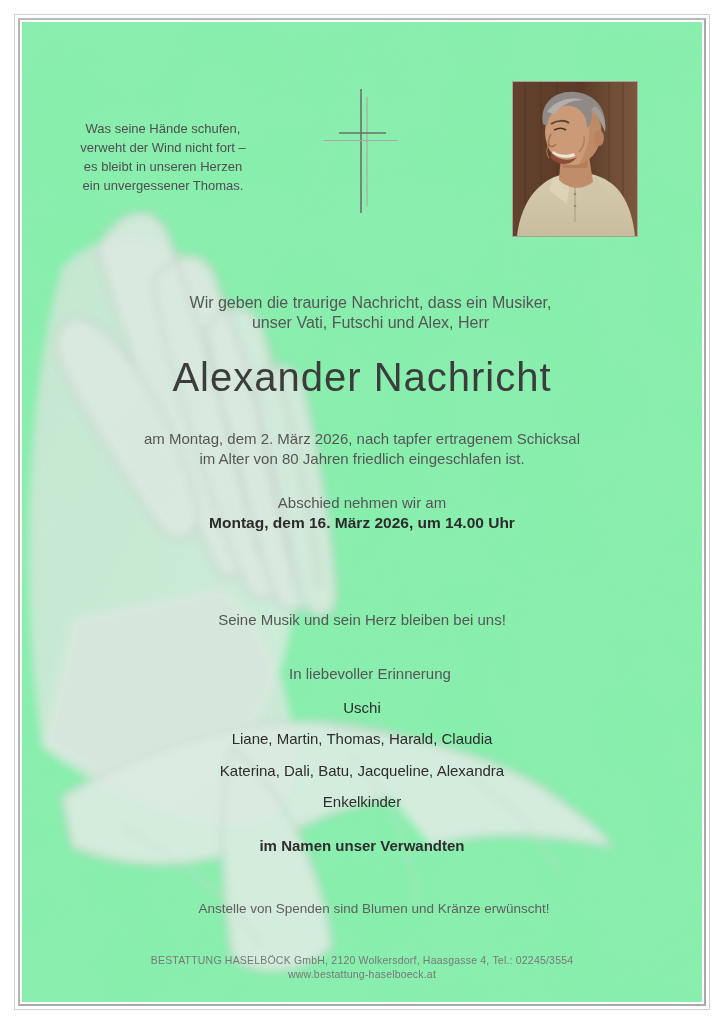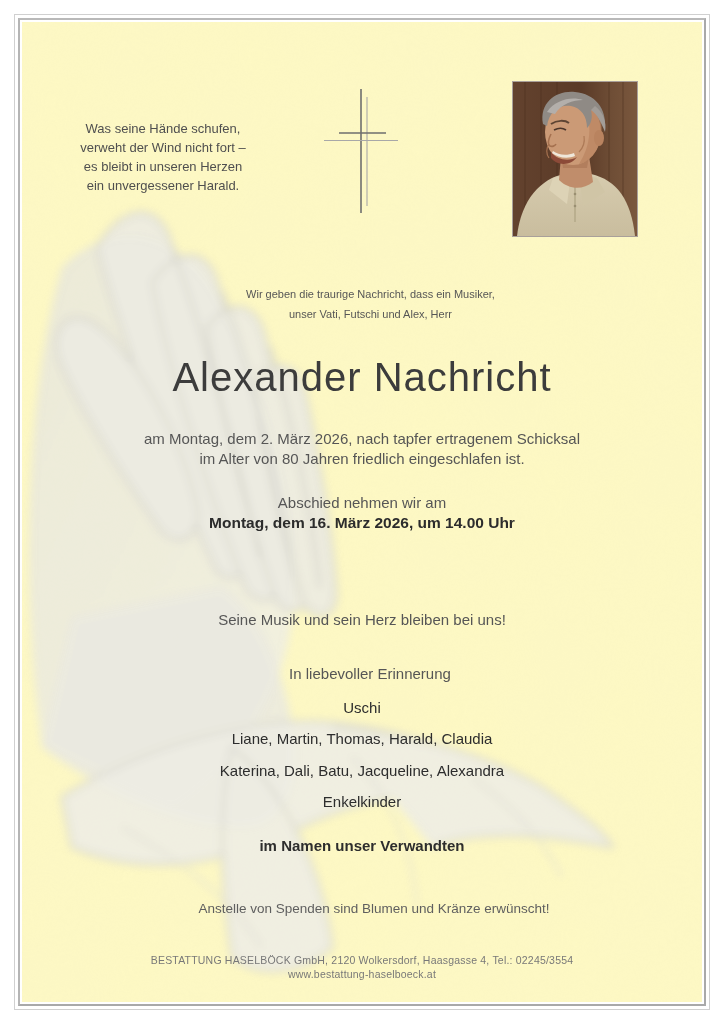--- a/index.html
+++ b/index.html
@@ -4,39 +4,39 @@
 <style>
   html,body{margin:0;padding:0;}
   body{
     width:724px;height:1024px;position:relative;background:#ffffff;
     font-family:"Liberation Sans", sans-serif;overflow:hidden;
   }
   
   .frame-outer{position:absolute;inset:14px;border:1px solid #d0d0d0;pointer-events:none;}
   .frame-inner{position:absolute;inset:18px;border:2px solid #a9a9a9;border-top-color:#b9b9b9;border-left-color:#b5b5b5;pointer-events:none;}
   .paper{
-    position:absolute;inset:22px;background:#fef9c3;overflow:hidden;
+    position:absolute;inset:22px;background:#86efac;overflow:hidden;
   }
   .texture-layer{position:absolute;inset:0;width:100%;height:100%;opacity:.5;}
   .watermark{position:absolute;left:-20px;top:165px;width:660px;height:800px;}
   
   .photo{
     position:absolute;left:490px;top:59px;width:124px;height:154px;
     border:1px solid #a9a09a;box-sizing:content-box;background:#5d3f2c;
   }
   .photo svg{display:block;}
   
   .cross{position:absolute;left:295px;top:65px;width:90px;height:132px;}
   
   .tb{position:absolute;left:0;right:0;text-align:center;color:#565656;}
   .poem{
     position:absolute;left:36px;top:97px;width:210px;text-align:center;
     font-size:13px;line-height:19px;color:#4f4f4f;
   }
-  .intro{top:262px;font-size:11px;line-height:20px;padding-left:17px;}
+  .intro{top:271px;font-size:16px;line-height:20px;padding-left:17px;}
   .name{
     top:333px;font-size:40px;letter-spacing:1px;color:#3c3c3c;font-weight:400;
   }
   .death-info{top:407px;font-size:15px;line-height:19.5px;}
   .farewell-intro{top:472px;font-size:15px;}
   .farewell-datetime{top:492px;font-size:15.5px;font-weight:700;color:#2c2c2c;}
   .venue{top:517px;font-size:15px;line-height:18.5px;}
   .closing-music{top:589px;font-size:15px;}
   .memorial-intro{top:643px;font-size:15px;padding-left:16px;}
   .mourner{font-size:15px;font-weight:400;color:#2d2d2d;}
@@ -110,21 +110,21 @@
         <path d="M350 570 C 390 610, 410 660, 415 720"></path>
         <path d="M470 590 C 510 620, 540 650, 560 690"></path>
       </g>
     </g>
   </svg>
 
   <div class="poem">
     <div>Was seine Hände schufen,</div>
     <div>verweht der Wind nicht fort –</div>
     <div>es bleibt in unseren Herzen</div>
-    <div>ein unvergessener Harald.</div>
+    <div>ein unvergessener Thomas.</div>
   </div>
 
   <svg class="cross" viewBox="0 0 90 132" xmlns="http://www.w3.org/2000/svg">
     <line x1="44" y1="2" x2="44" y2="126" stroke="#6e6e6e" stroke-width="1.6"></line>
     <line x1="50" y1="10" x2="50" y2="119" stroke="#a8a8a8" stroke-width="1.1"></line>
     <line x1="22" y1="46" x2="69" y2="46" stroke="#6e6e6e" stroke-width="1.6"></line>
     <line x1="7" y1="53.5" x2="81" y2="53.5" stroke="#a8a8a8" stroke-width="1.1"></line>
   </svg>
 
   <div class="photo">

